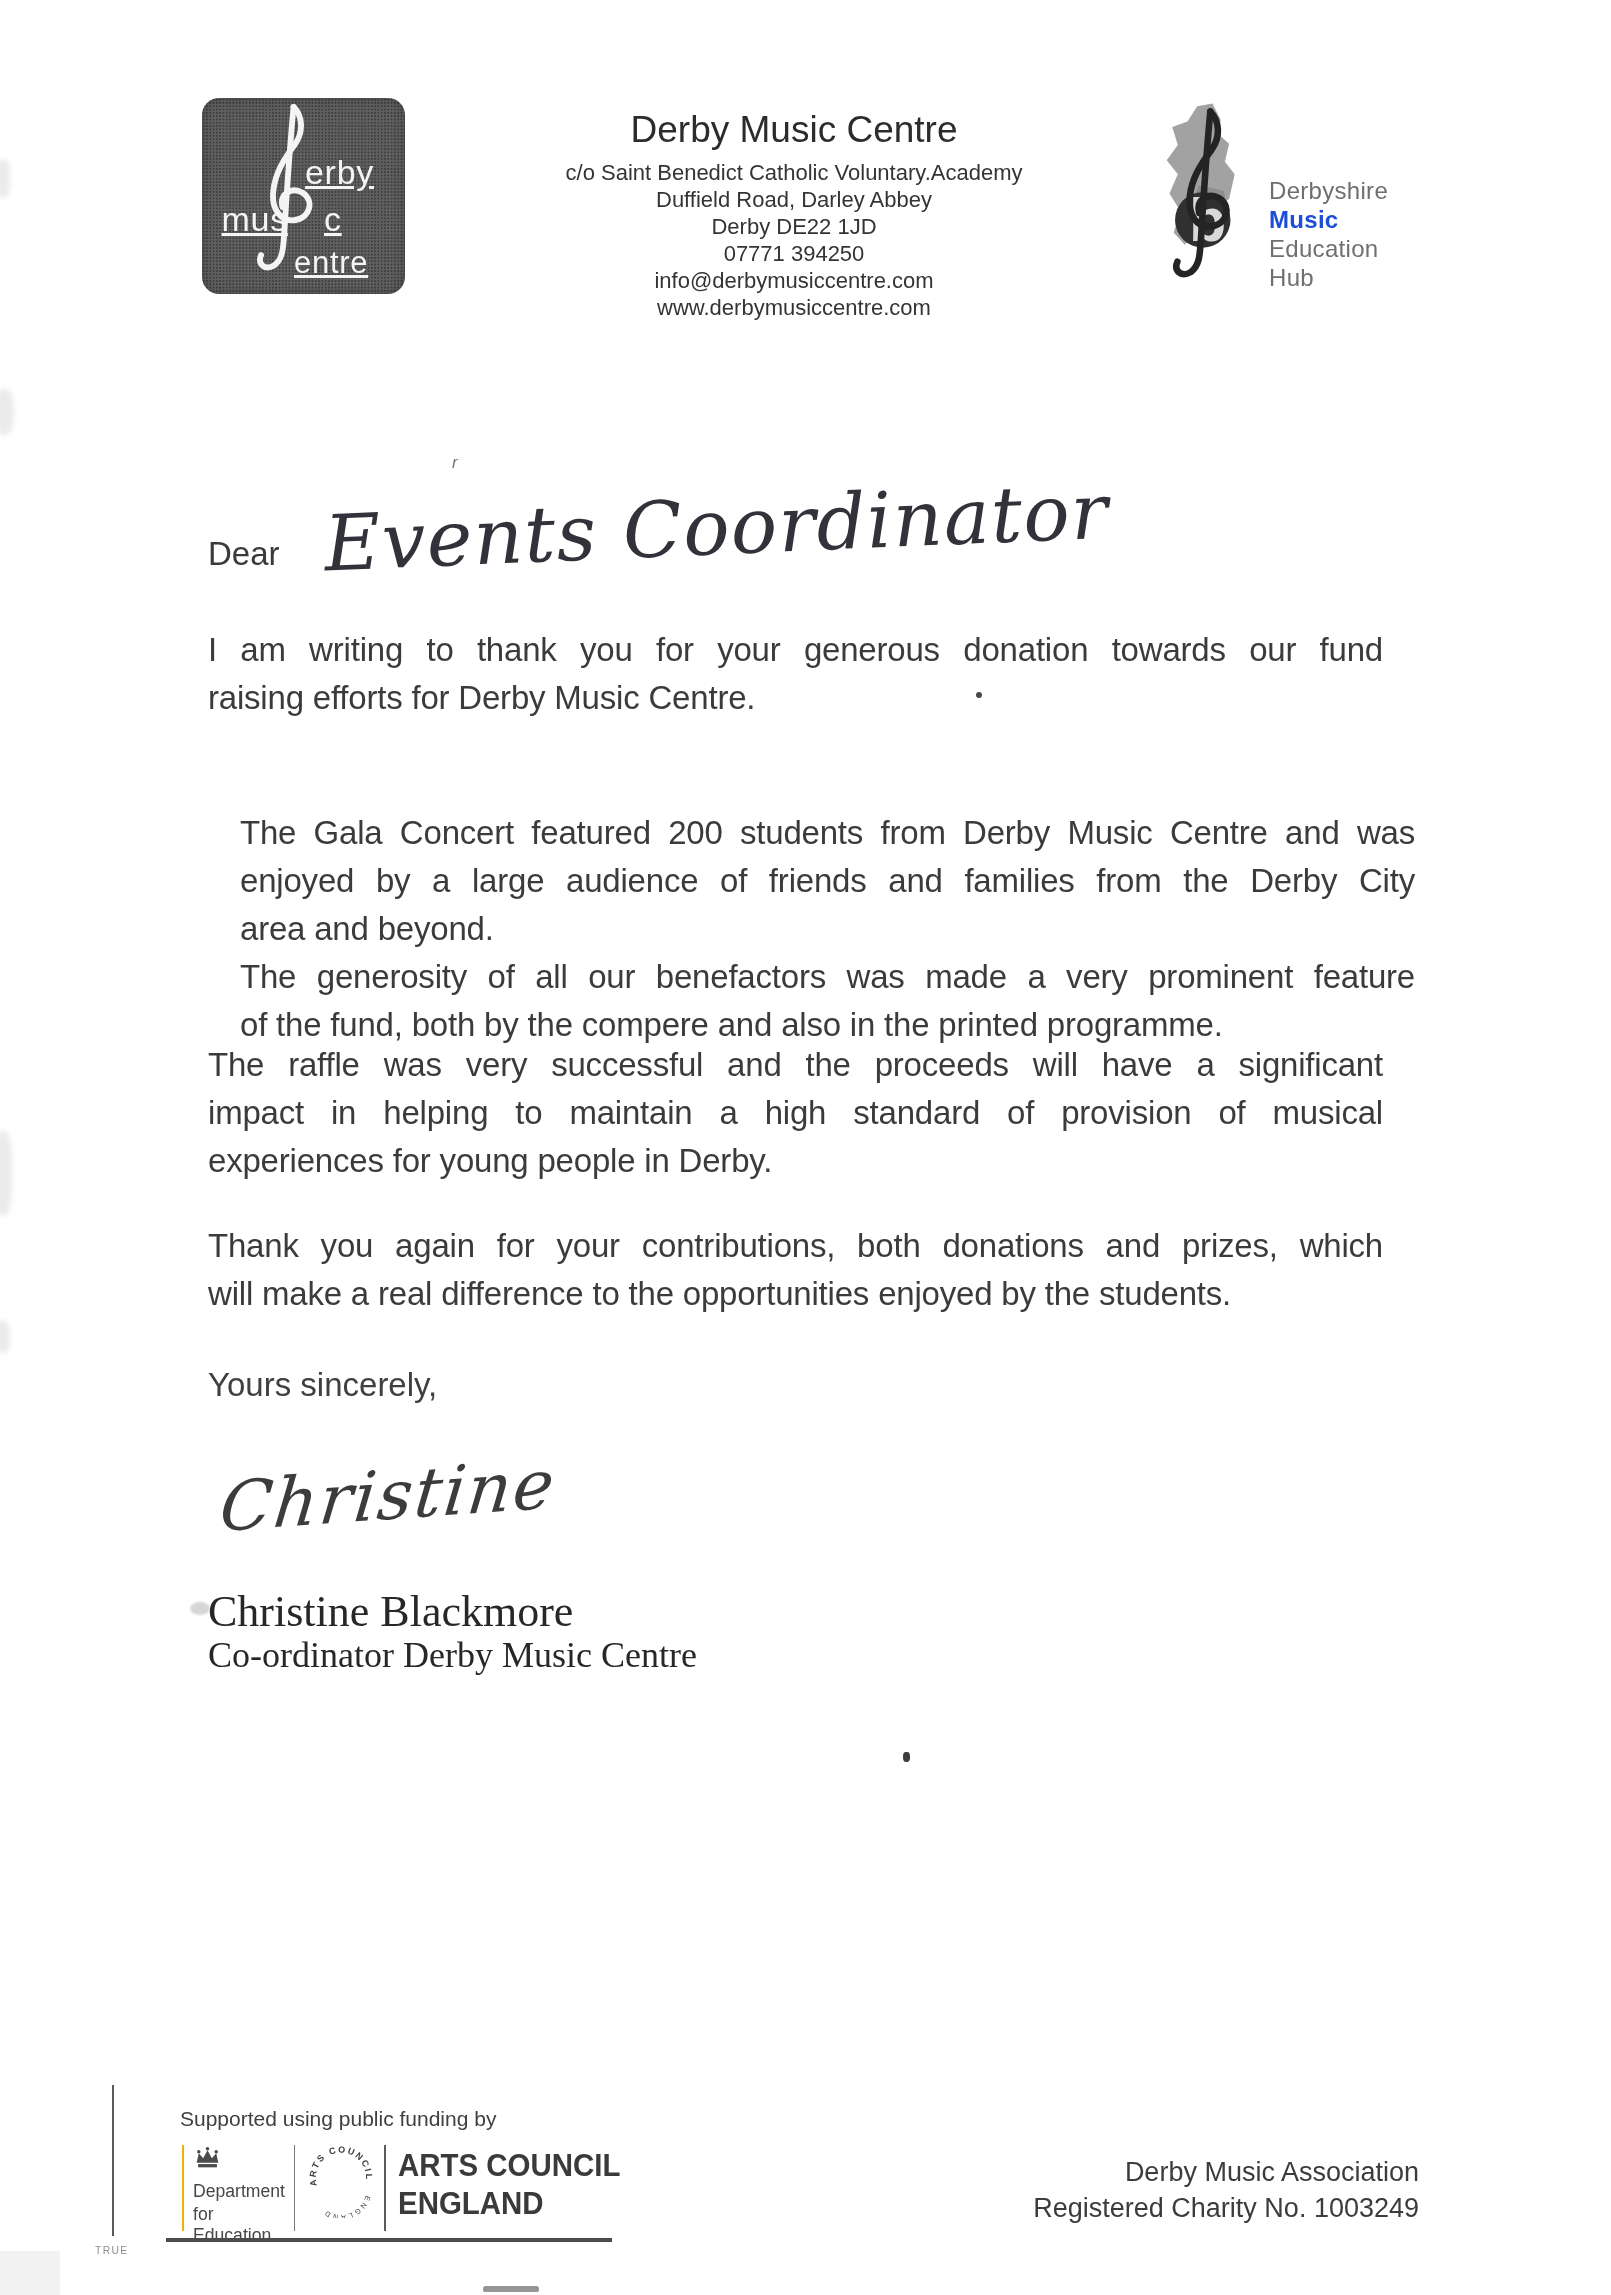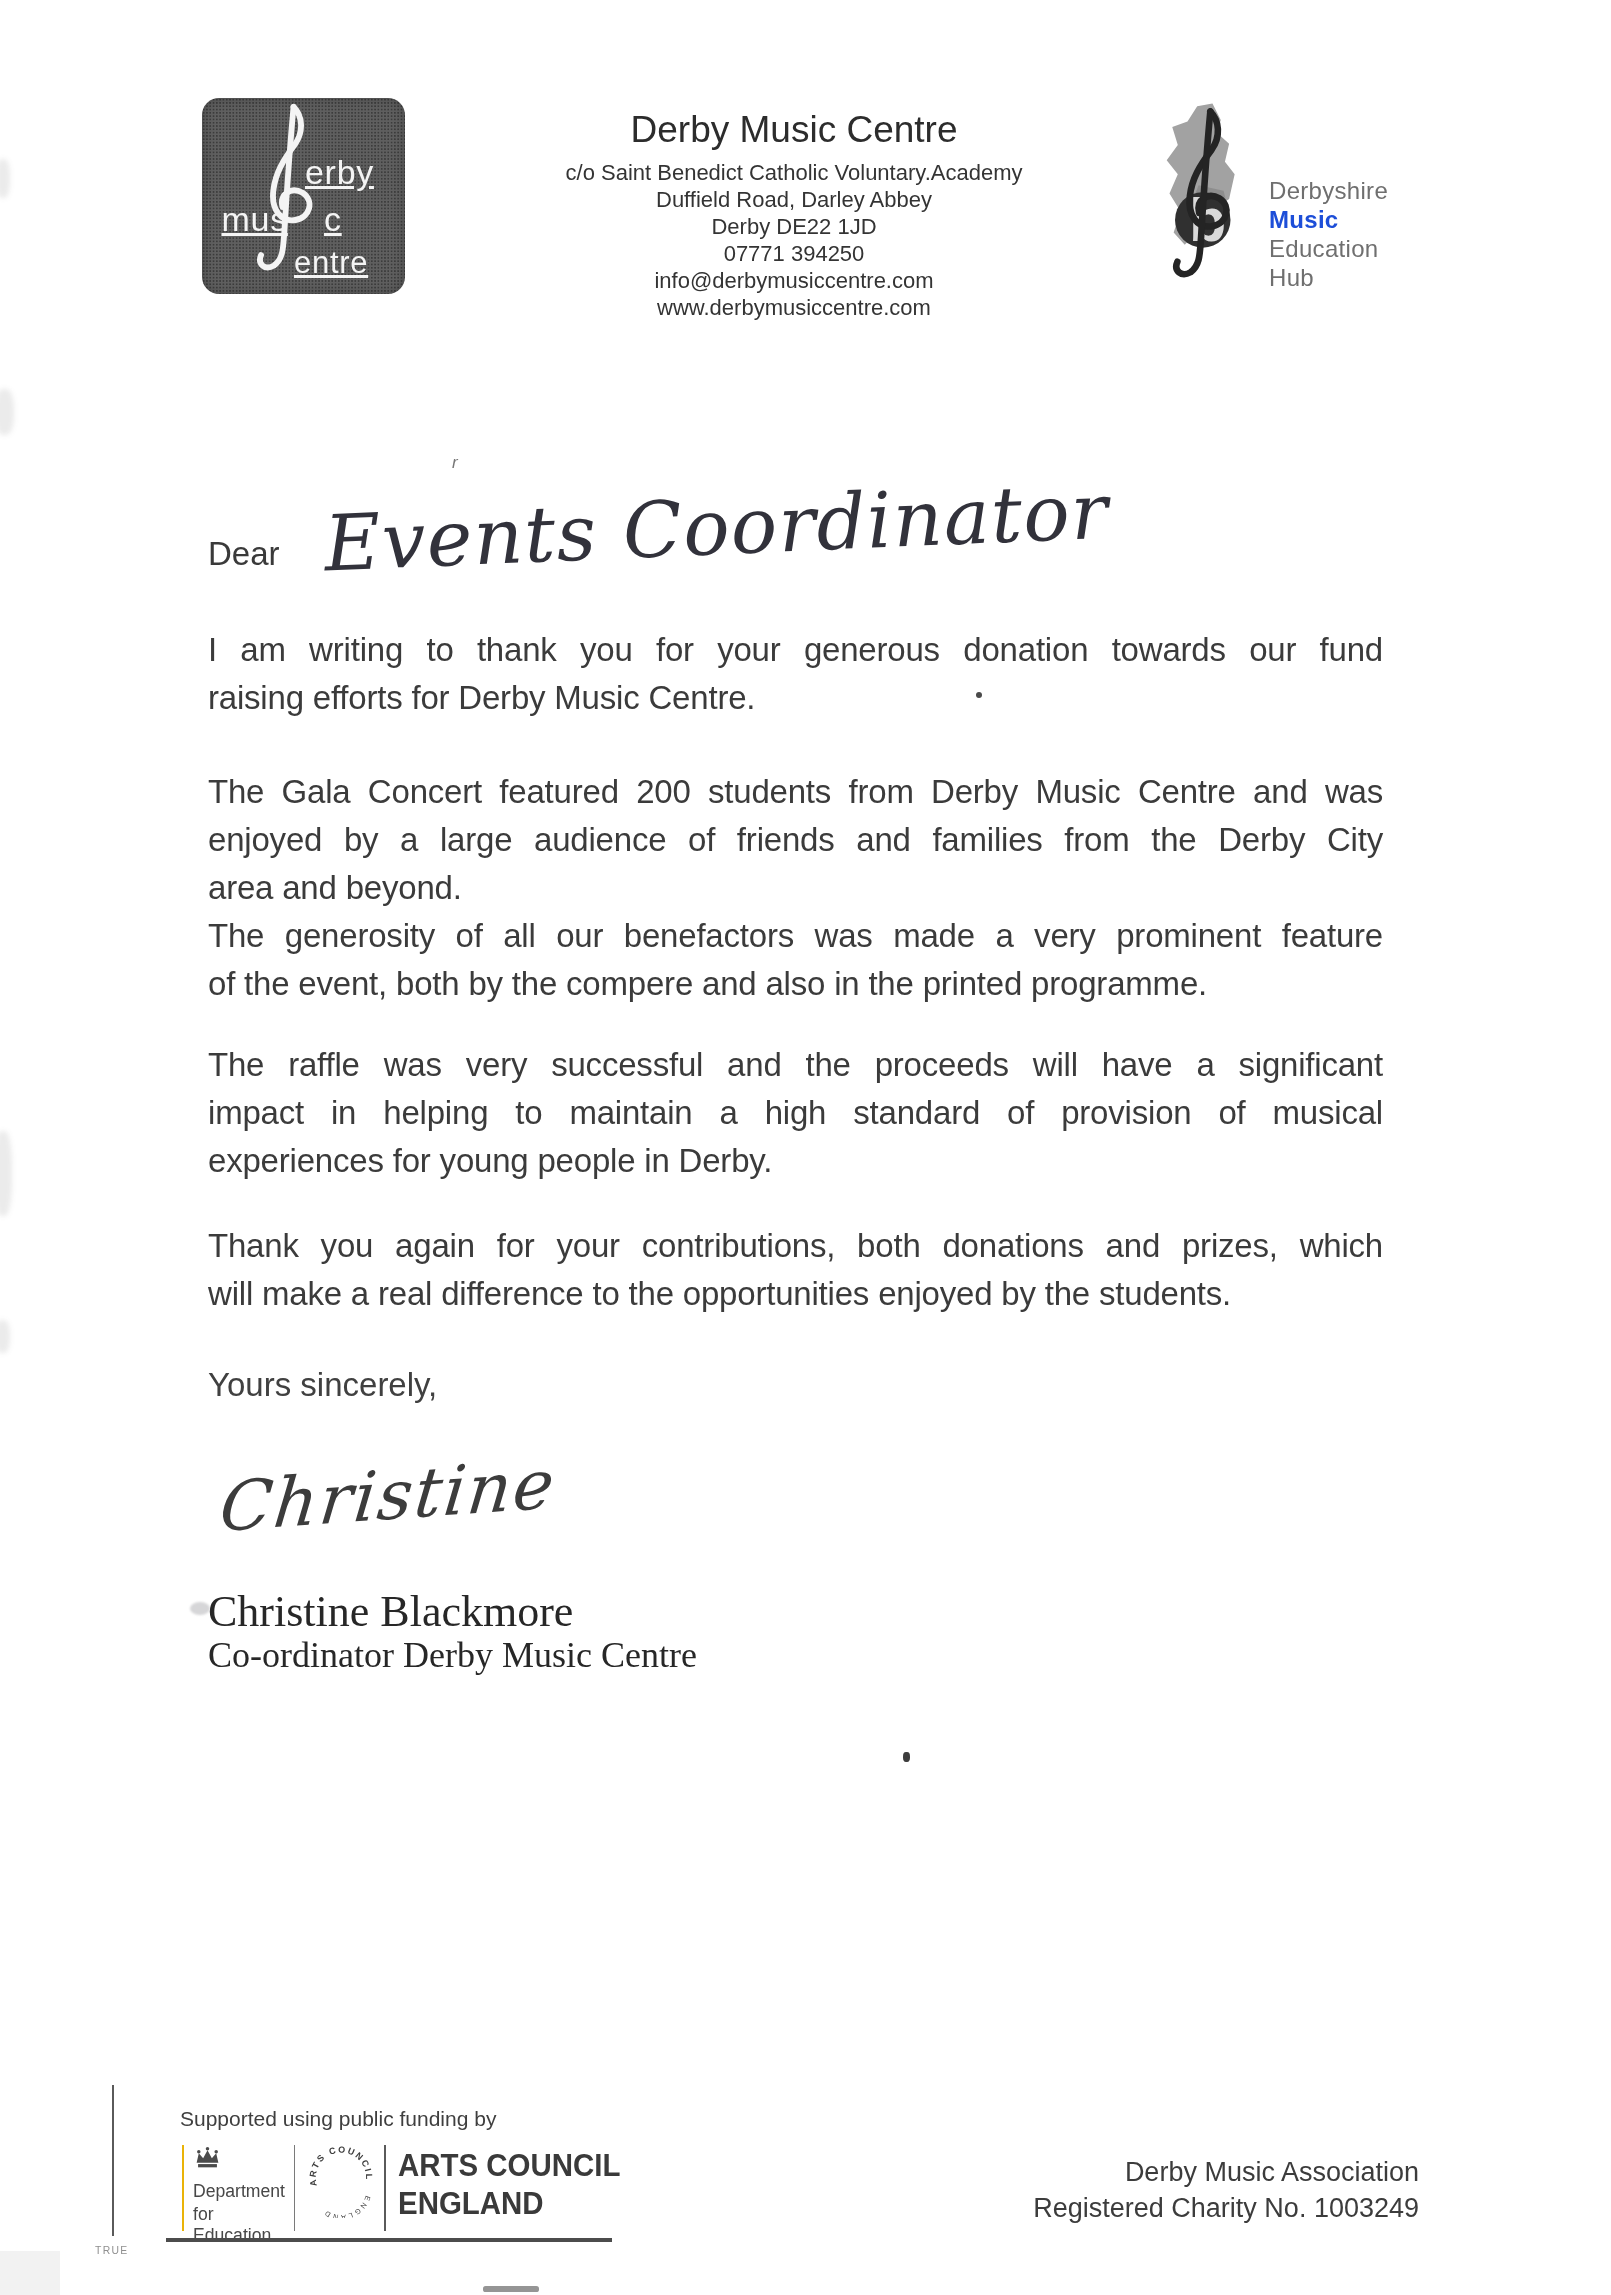--- a/index.html
+++ b/index.html
@@ -35,21 +35,21 @@
   .hub-line.bold { font-weight:700; color:#1d4ed8; }
 
   
   .salutation { left:208px; top:535px; font-size:33px; color:#3a3a3a; }
   .recipient-hw {
     left:324px; top:483px; font-family:"DejaVu Serif", serif; font-style:italic;
     font-size:77px; color:#32323b; white-space:nowrap;
     transform:rotate(-2.4deg); letter-spacing:1.3px;
   }
   .para { left:208px; width:1175px; }
-  .p0 { top:626px; } .p1 { top:768px; } .p2 { top:1041px; } .p3 { top:1222px; }
+  .p0 { top:626px; } .p1 { top:809px;margin-left:32px; } .p2 { top:1041px; } .p3 { top:1222px; }
   .bline { font-size:33px; line-height:48px; letter-spacing:-0.2px; color:#3b3b3b; text-align:left; }
   .bline.j { text-align:justify; text-align-last:justify; }
 
   .closing { left:208px; top:1366px; font-size:33px; color:#404040; }
   .sig-script {
     left:220px; top:1456px; font-family:"DejaVu Serif", serif; font-style:italic;
     font-size:68px; color:#3c3c3c; transform:rotate(-4deg) skewX(-10deg);
     letter-spacing:2px;
   }
   .signer-name  { left:208px; top:1586px; font-family:"Liberation Serif", serif; font-size:44px; color:#272727; }
@@ -136,21 +136,21 @@
 
   <div class="abs para p0">
     <div class="bline j">I am writing to thank you for your generous donation towards our fund</div>
     <div class="bline">raising efforts for Derby Music Centre.</div>
   </div>
   <div class="abs para p1">
     <div class="bline j">The Gala Concert featured 200 students from Derby Music Centre and was</div>
     <div class="bline j">enjoyed by a large audience of friends and families from the Derby City</div>
     <div class="bline">area and beyond.</div>
     <div class="bline j">The generosity of all our benefactors was made a very prominent feature</div>
-    <div class="bline">of the event, both by the compere and also in the printed programme.</div>
+    <div class="bline">of the fund, both by the compere and also in the printed programme.</div>
   </div>
   <div class="abs para p2">
     <div class="bline j">The raffle was very successful and the proceeds will have a significant</div>
     <div class="bline j">impact in helping to maintain a high standard of provision of musical</div>
     <div class="bline">experiences for young people in Derby.</div>
   </div>
   <div class="abs para p3">
     <div class="bline j">Thank you again for your contributions, both donations and prizes, which</div>
     <div class="bline">will make a real difference to the opportunities enjoyed by the students.</div>
   </div>

